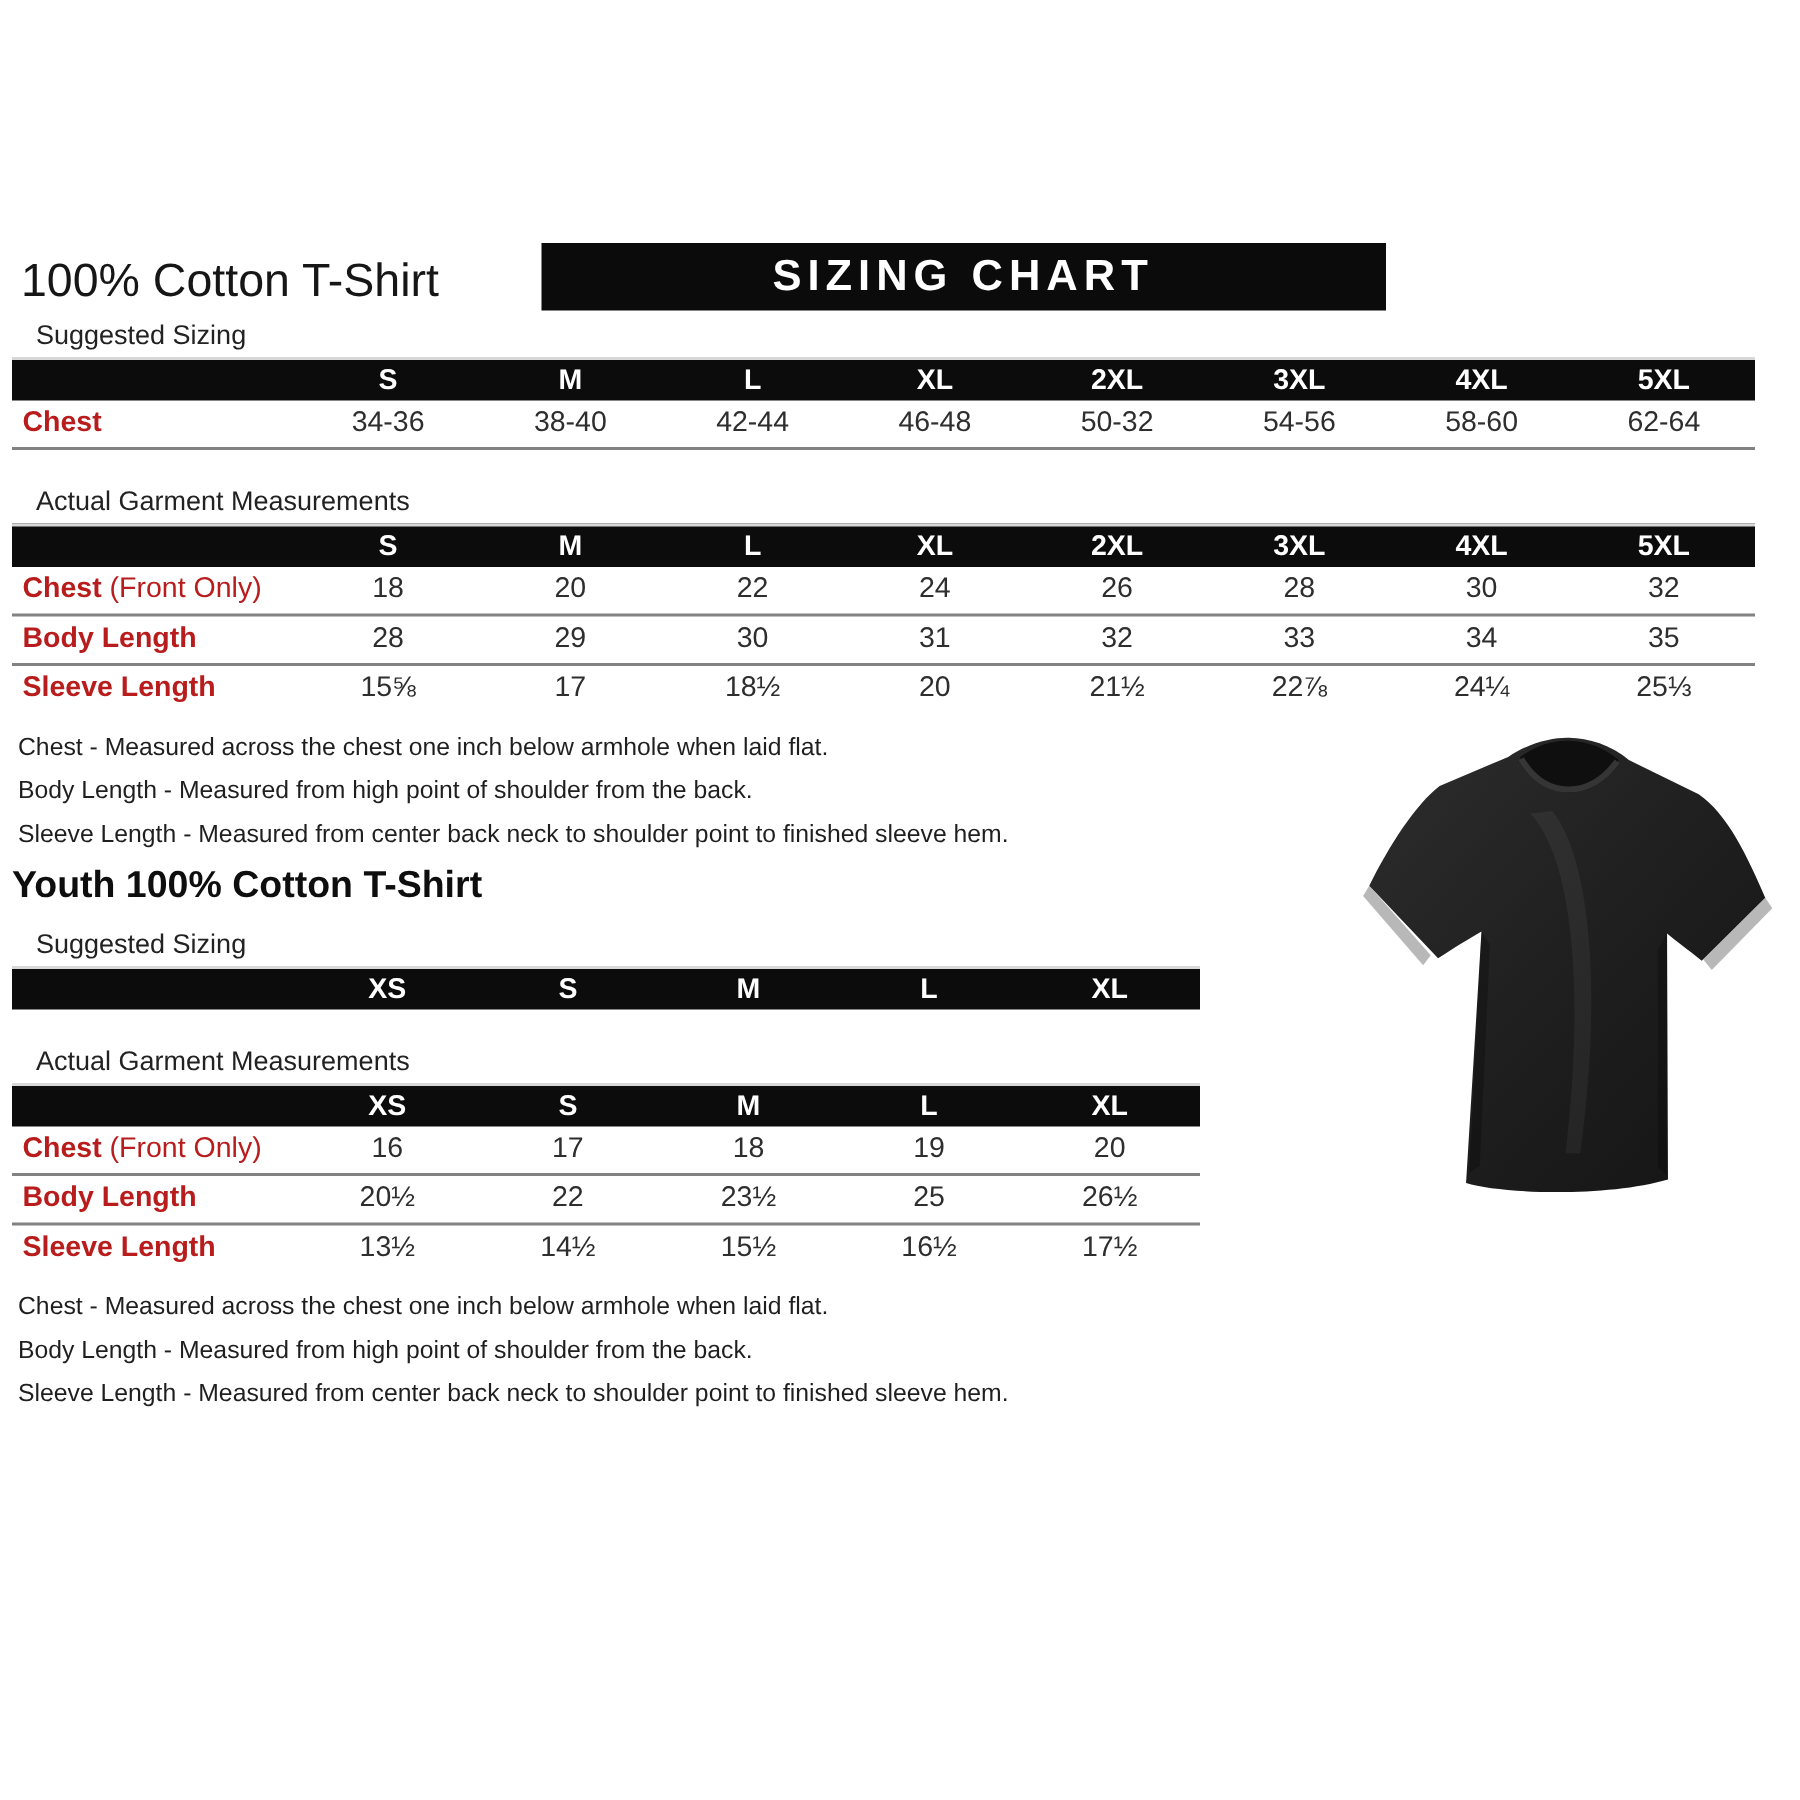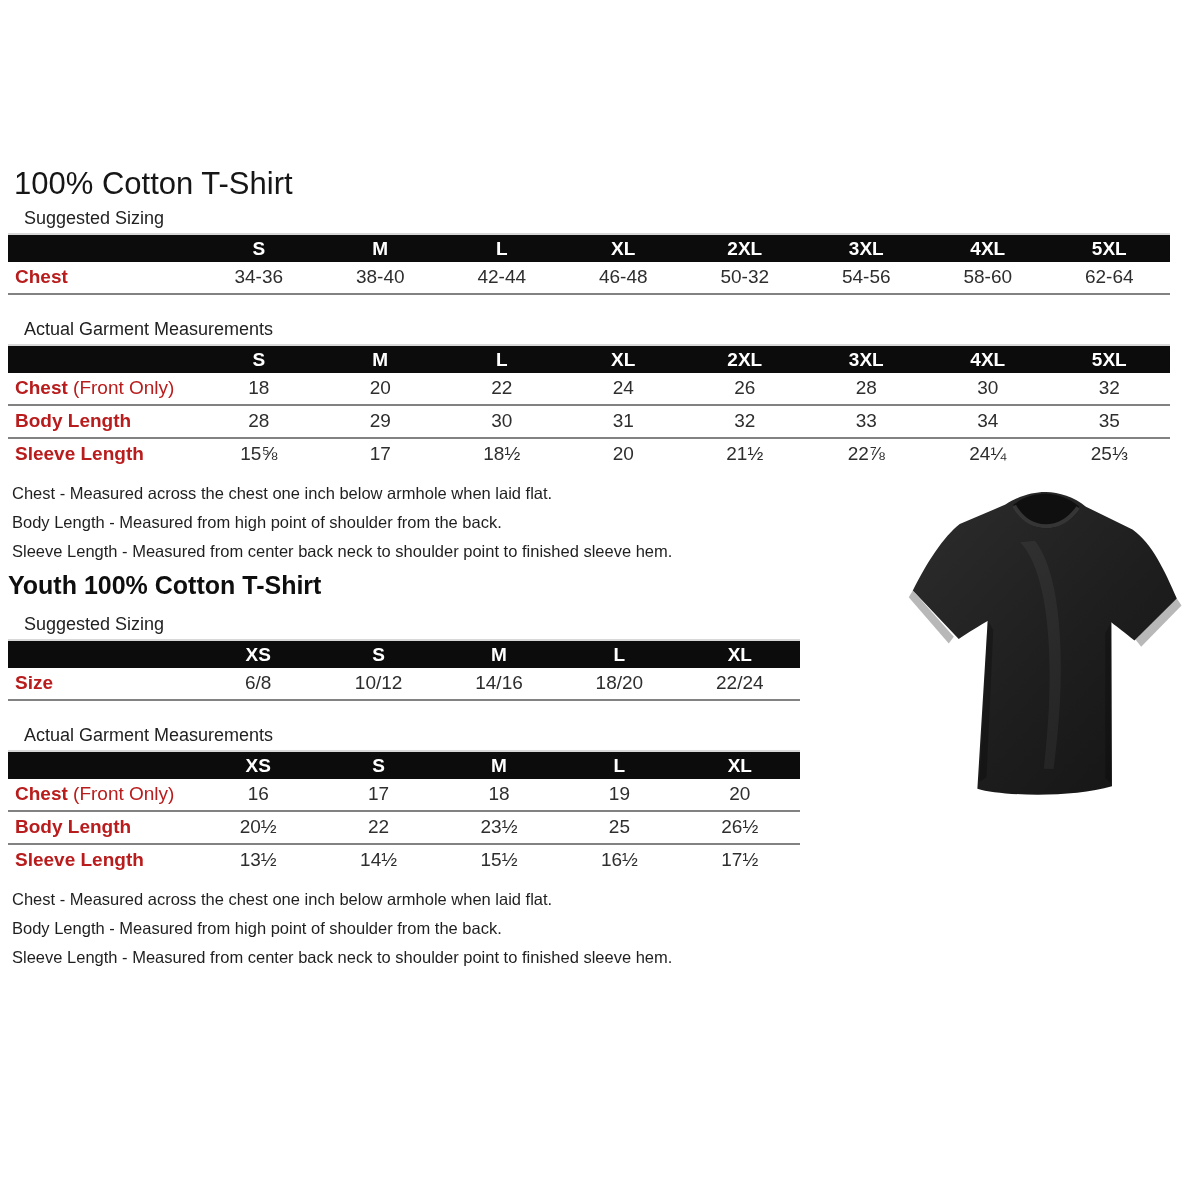--- a/index.html
+++ b/index.html
@@ -33,20 +33,23 @@
   .tshirt{position:absolute;left:896px;top:484px;width:292px;height:324px;}
 </style>
 </head>
 <body>
 
 <div class="canvas">
   <div class="content">
 
     <div class="titlerow">
       <div class="page-title">100% Cotton T-Shirt</div>
+      <div class="banner">
+        <span>SIZING CHART</span>
+      </div>
     </div>
 
     <div class="seclabel">Suggested Sizing</div>
     <div class="sz-table w-adult">
         <div class="tr thead" style="grid-template-columns: 190px repeat(8, 1fr);">
           <div class="th"></div>
           <div class="th">S</div>
           <div class="th">M</div>
           <div class="th">L</div>
           <div class="th">XL</div>
@@ -126,28 +129,20 @@
 
     <div class="seclabel">Suggested Sizing</div>
     <div class="sz-table w-youth">
         <div class="tr thead" style="grid-template-columns: 190px repeat(5, 1fr);">
           <div class="th"></div>
           <div class="th">XS</div>
           <div class="th">S</div>
           <div class="th">M</div>
           <div class="th">L</div>
           <div class="th">XL</div>
-        </div>
-        <div class="tr datarow" style="grid-template-columns: 190px repeat(5, 1fr);">
-          <div class="td lab"><span class="b">Size</span></div>
-          <div class="td val">6/8</div>
-          <div class="td val">10/12</div>
-          <div class="td val">14/16</div>
-          <div class="td val">18/20</div>
-          <div class="td val">22/24</div>
         </div>
       </div>
 
     <div class="seclabel mt1">Actual Garment Measurements</div>
     <div class="sz-table w-youth no-last-border">
         <div class="tr thead" style="grid-template-columns: 190px repeat(5, 1fr);">
           <div class="th"></div>
           <div class="th">XS</div>
           <div class="th">S</div>
           <div class="th">M</div>

